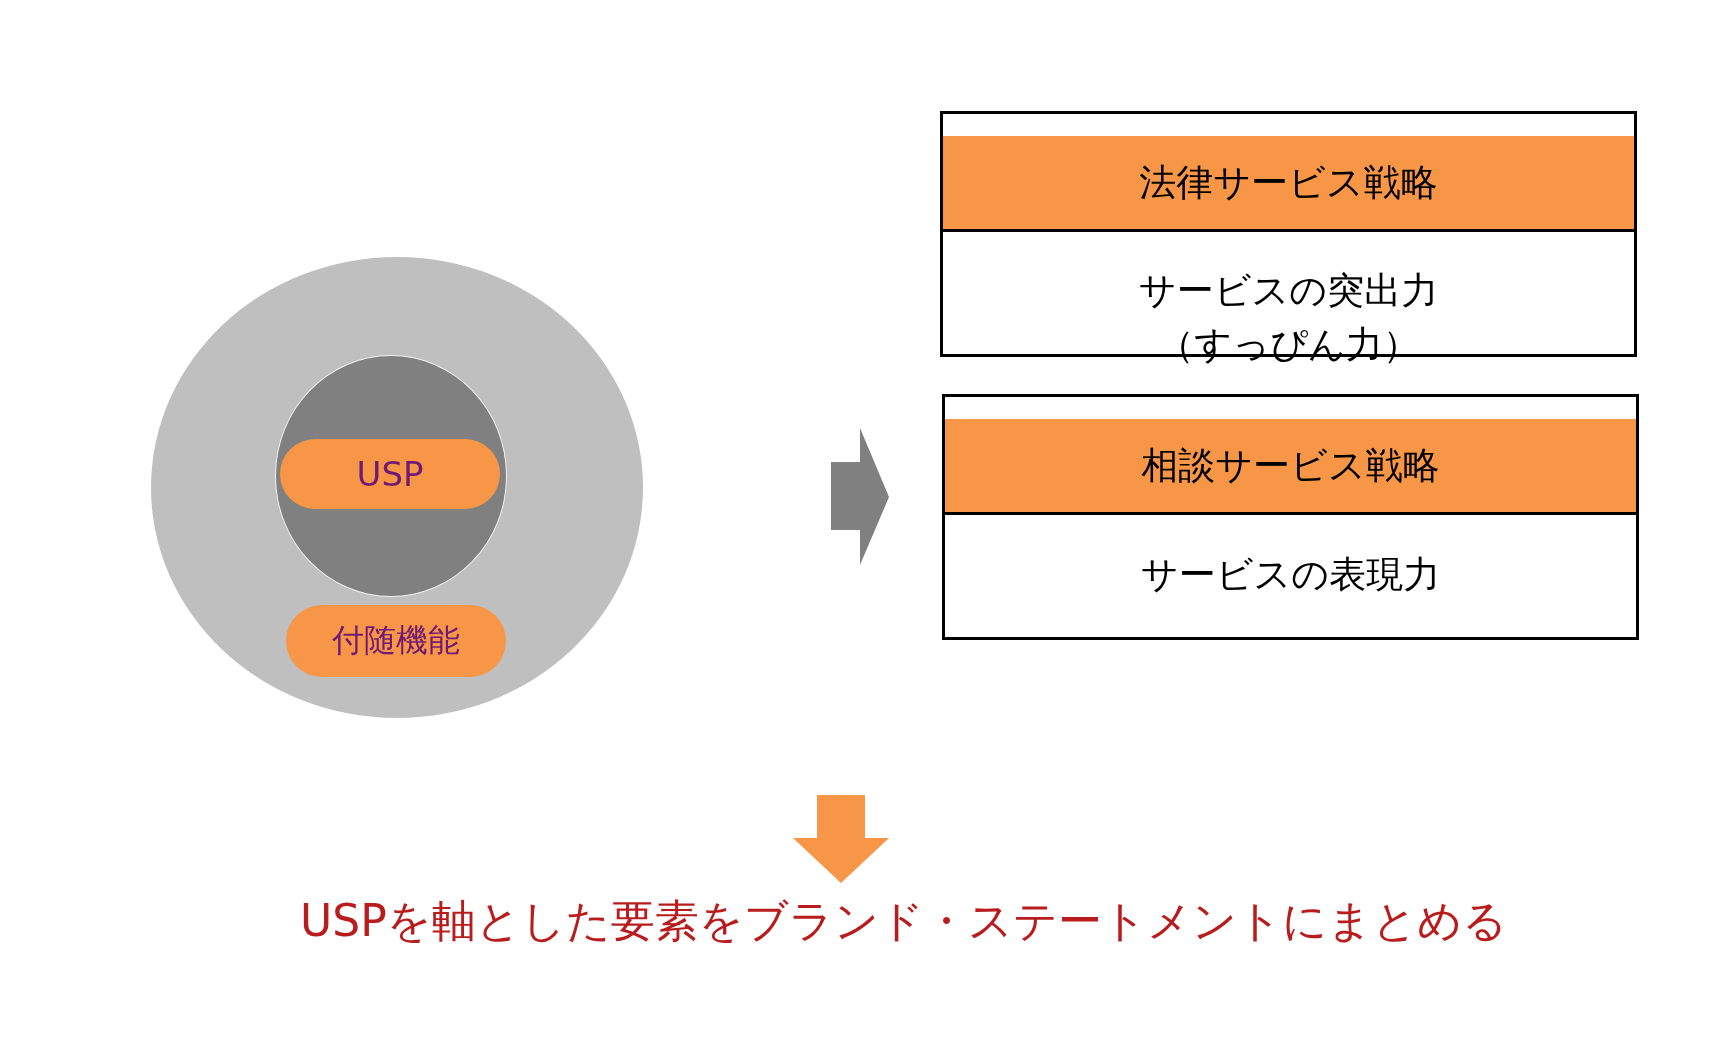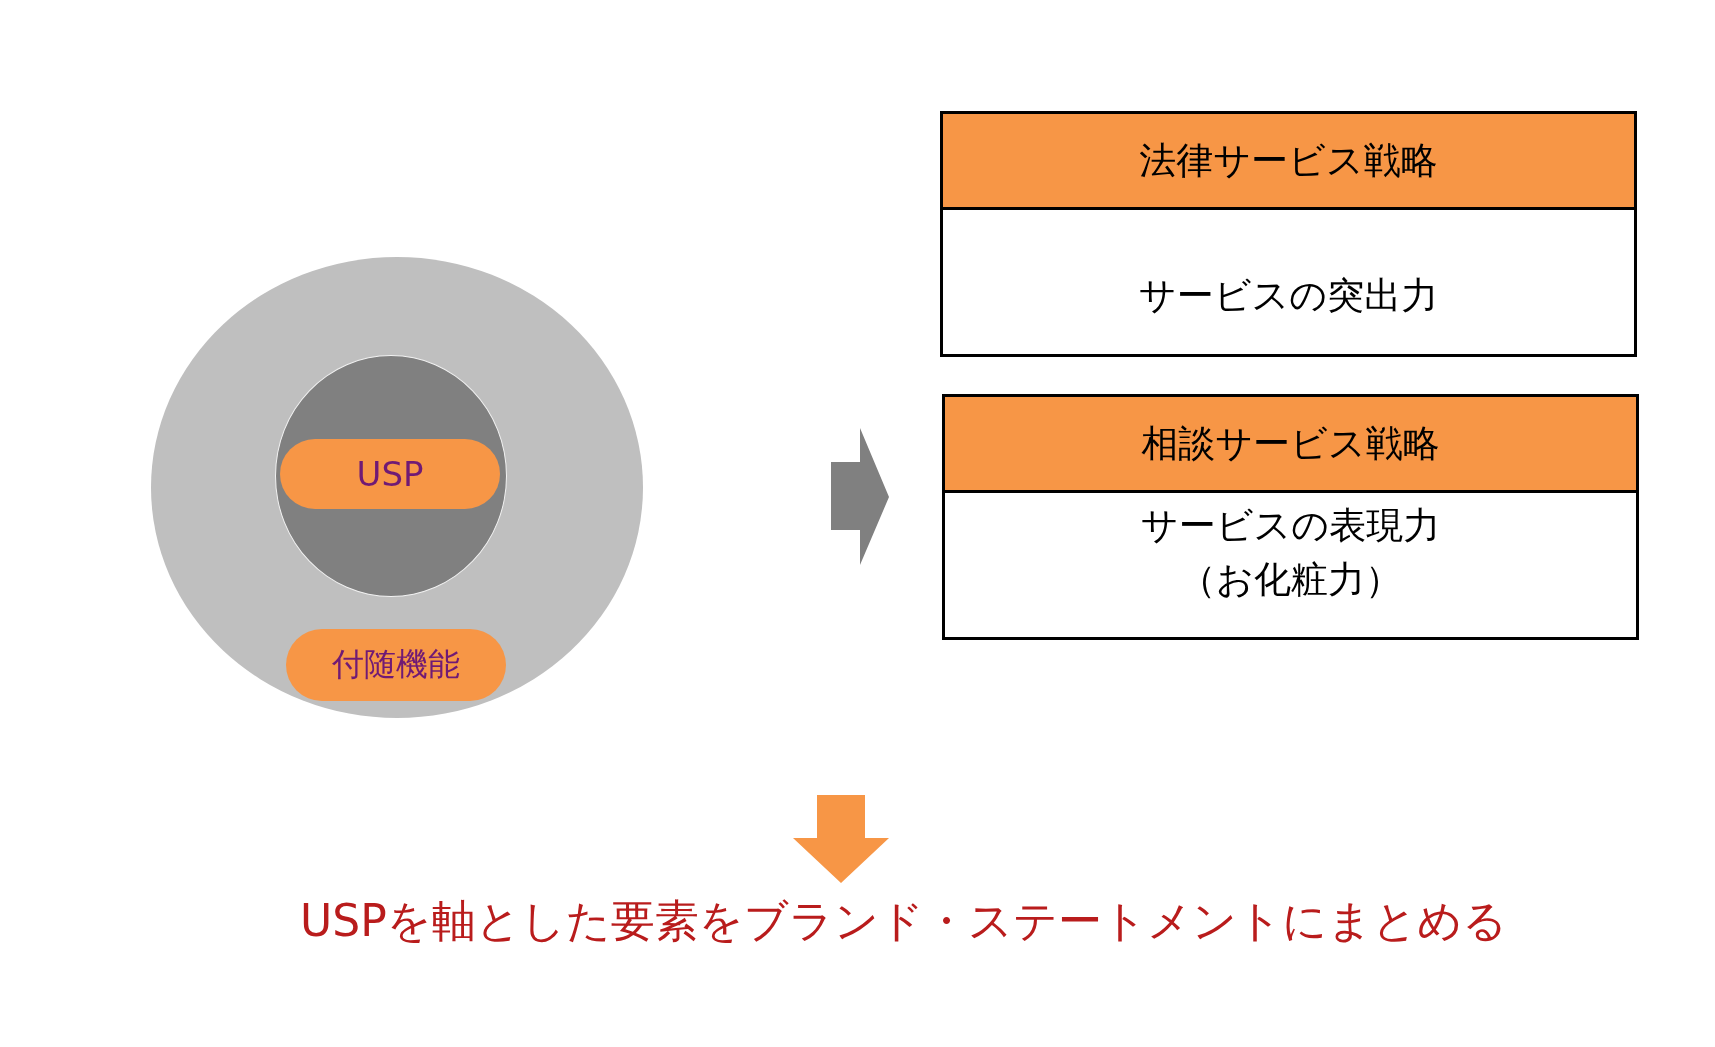--- a/index.html
+++ b/index.html
@@ -3,25 +3,25 @@
   <meta charset="utf-8">
   <style>
     html, body { margin: 0; padding: 0; background: #FFFFFF; }
     body { width: 1715px; height: 1047px; position: relative; overflow: hidden;
            font-family: "DejaVu Sans", "Liberation Sans", sans-serif; }
     .abs { position: absolute; }
     .outer-ellipse { left: 151px; top: 257px; width: 492px; height: 461px; border-radius: 50%; background: #BFBFBF; }
     .inner-circle { left: 275px; top: 355px; width: 232px; height: 242px; border-radius: 50%; background: #808080; box-sizing: border-box; border: 1px solid #F2F2F2; }
     .pill { display: flex; align-items: center; justify-content: center; color: #701a75; background: #F79646; border-radius: 36px; }
     .pill-usp { left: 280px; top: 439px; width: 220px; height: 70px; font-size: 34px; }
-    .pill-feature { left: 286px; top: 629px; width: 220px; height: 72px; font-size: 32px; }
+    .pill-feature { left: 286px; top: 605px; width: 220px; height: 72px; font-size: 32px; }
 
     .box { box-sizing: border-box; border: 3px solid #000000; background: #FFFFFF; }
     .box-head { box-sizing: border-box; display: flex; align-items: center; justify-content: center;
-                background: #F79646; color: #000000; font-size: 37px; border-bottom: 3px solid #000000; }
+                background: #F79646; color: #000000; font-size: 37px; border-bottom: 3px solid #000000; margin-top: 22px; }
     .box-body { display: flex; flex-direction: column; align-items: center; justify-content: center;
                 color: #000000; font-size: 37px; line-height: 54px; }
     .box1 { left: 940px; top: 111px; width: 697px; height: 246px; }
     .box1 .box-head { height: 96px; }
     .box1 .box-body { height: 176px; padding-bottom: 4px; box-sizing: border-box; }
     .box2 { left: 942px; top: 394px; width: 697px; height: 246px; }
     .box2 .box-head { height: 96px; }
     .box2 .box-body { height: 144px; padding-bottom: 24px; box-sizing: border-box; }
 
     .arrow-right { left: 831px; top: 428px; width: 58px; height: 137px; }
@@ -43,30 +43,30 @@
 <svg class="abs arrow-right" viewBox="0 0 58 137">
   <polygon points="0,34 29,34 29,0 58,69 29,137 29,102 0,102" fill="#808080"></polygon>
 </svg>
 
 <div class="abs box box1">
   <div class="box-head">
     <span>法律サービス戦略</span>
   </div>
   <div class="box-body">
     <span>サービスの突出力</span>
+    <span>（すっぴん力）</span>
   </div>
 </div>
 
 <div class="abs box box2">
   <div class="box-head">
     <span>相談サービス戦略</span>
   </div>
   <div class="box-body">
     <span>サービスの表現力</span>
-    <span>（お化粧力）</span>
   </div>
 </div>
 
 <svg class="abs arrow-down" viewBox="0 0 96 88">
   <polygon points="24,0 72,0 72,43 96,43 48,88 0,43 24,43" fill="#F79646"></polygon>
 </svg>
 
 <div class="abs summary">USPを軸とした要素をブランド・ステートメントにまとめる</div>
 
 </body></html>

